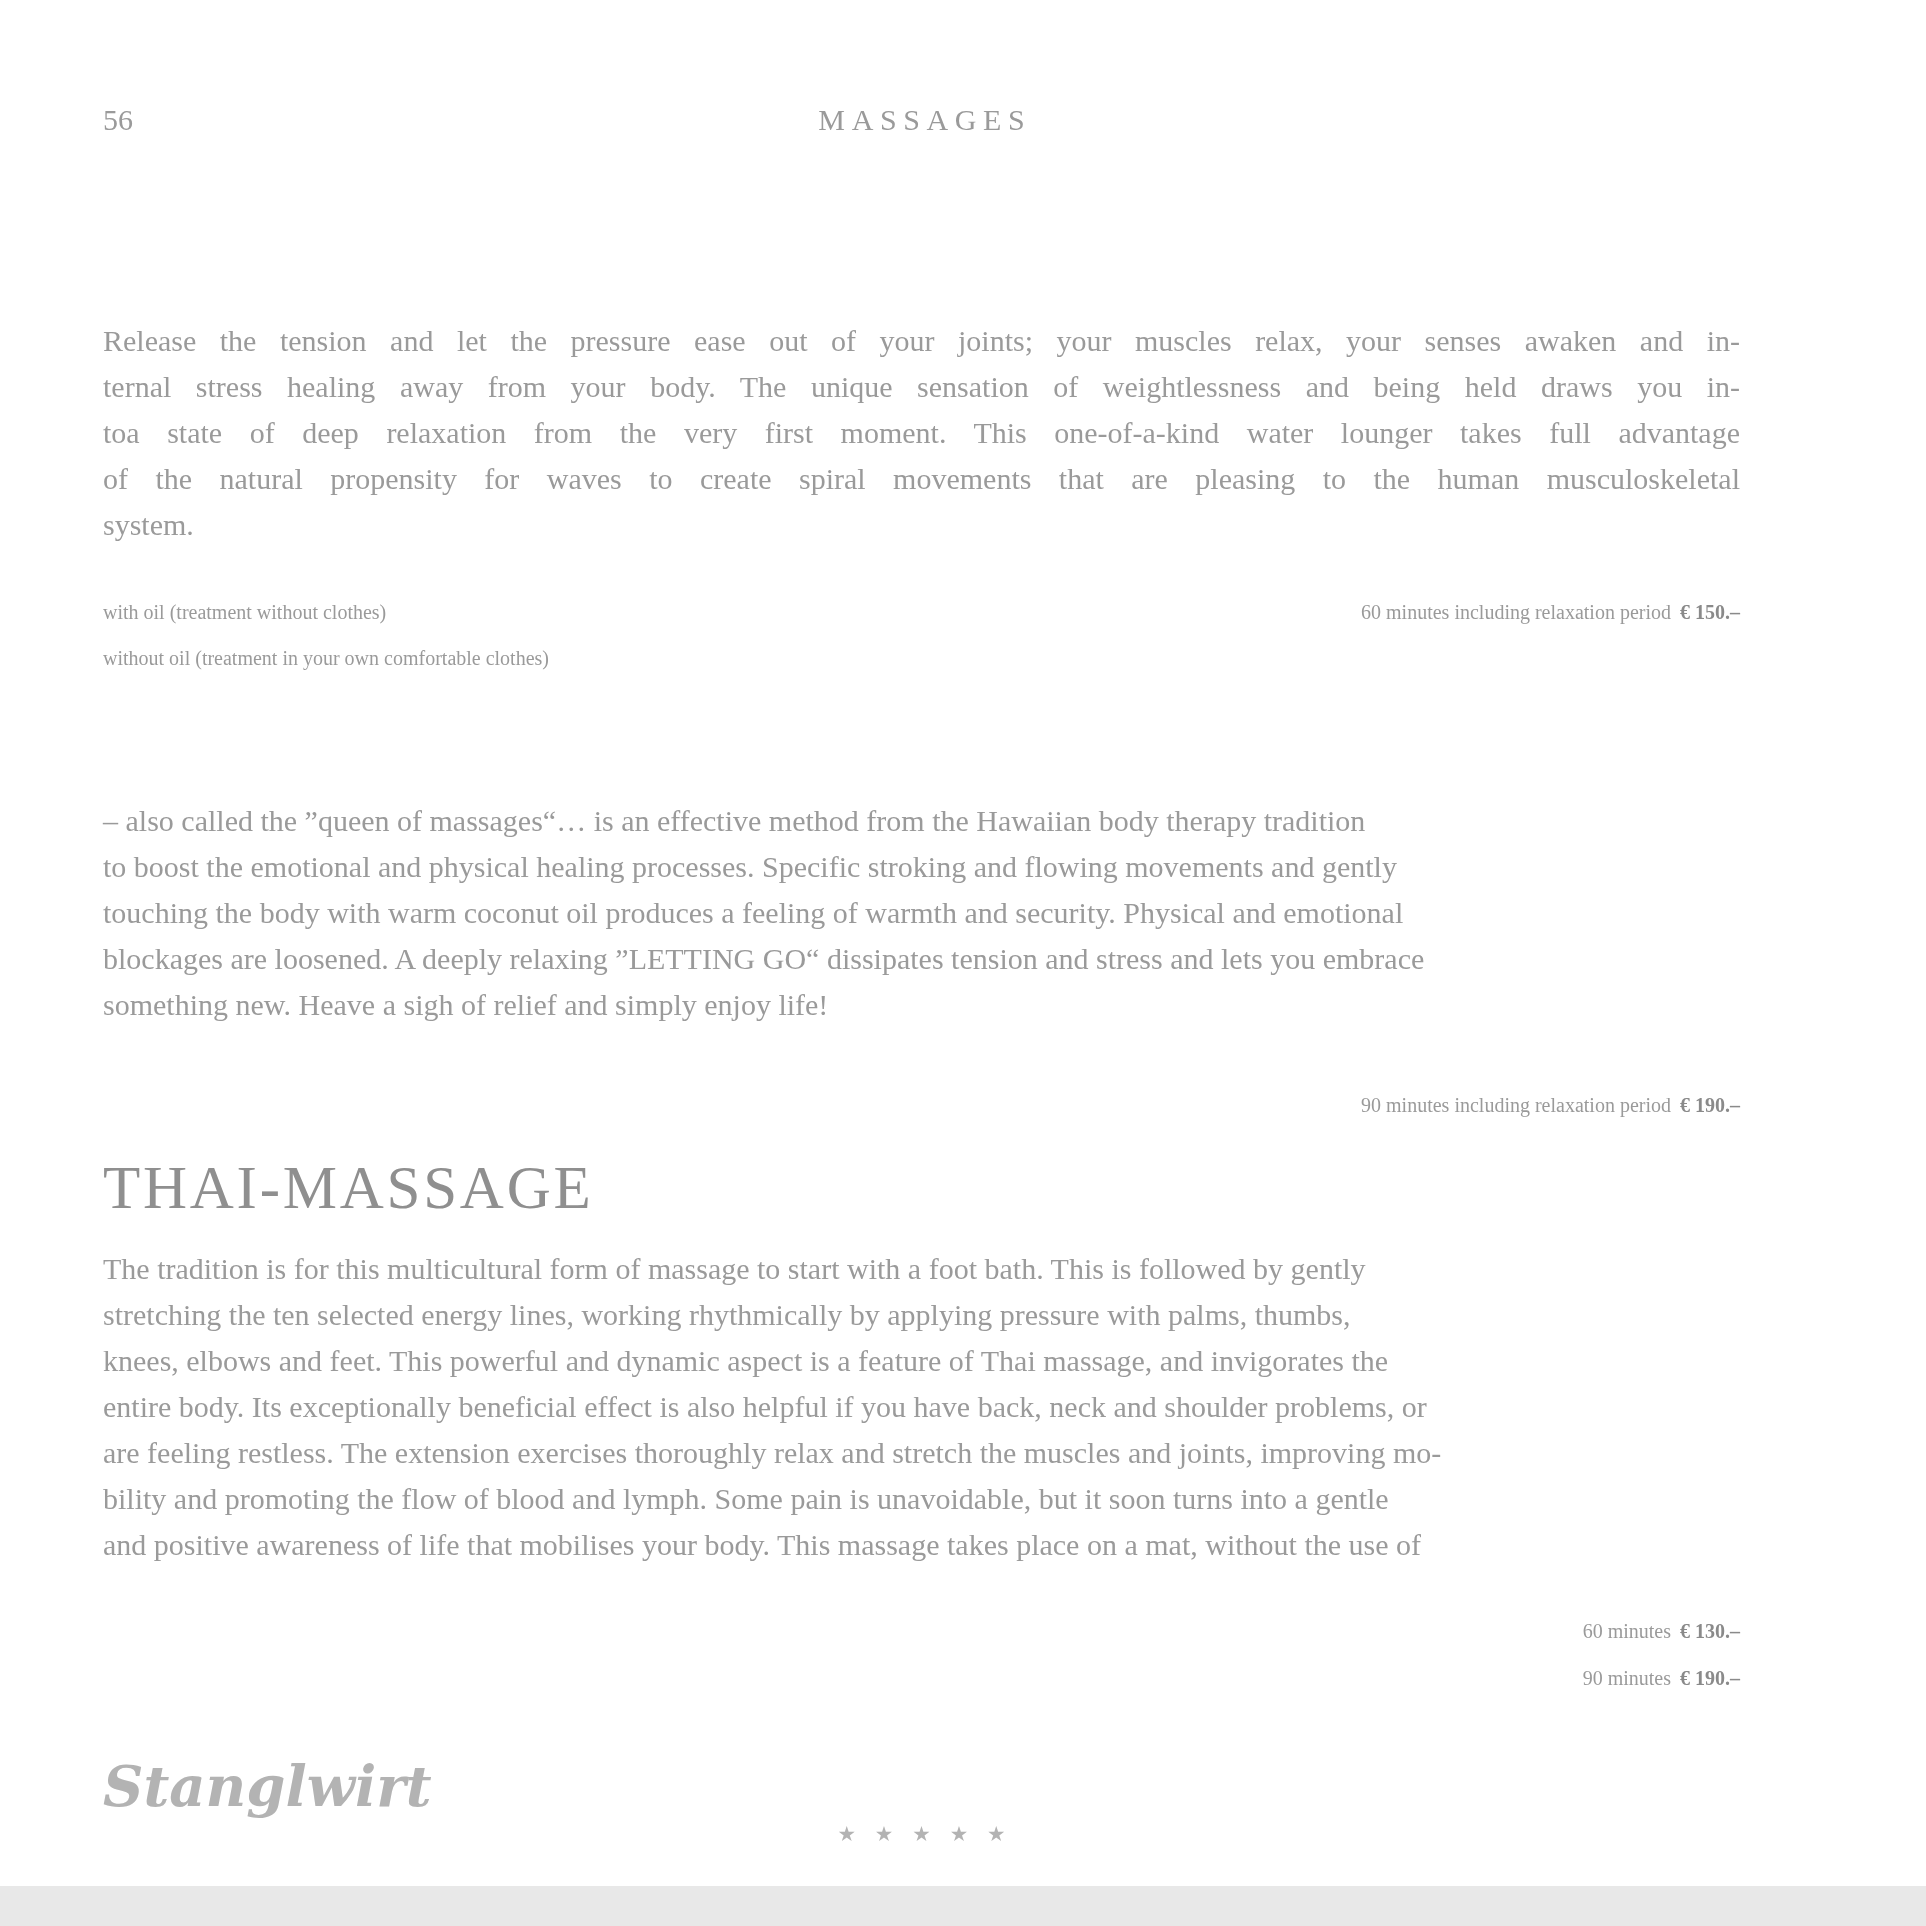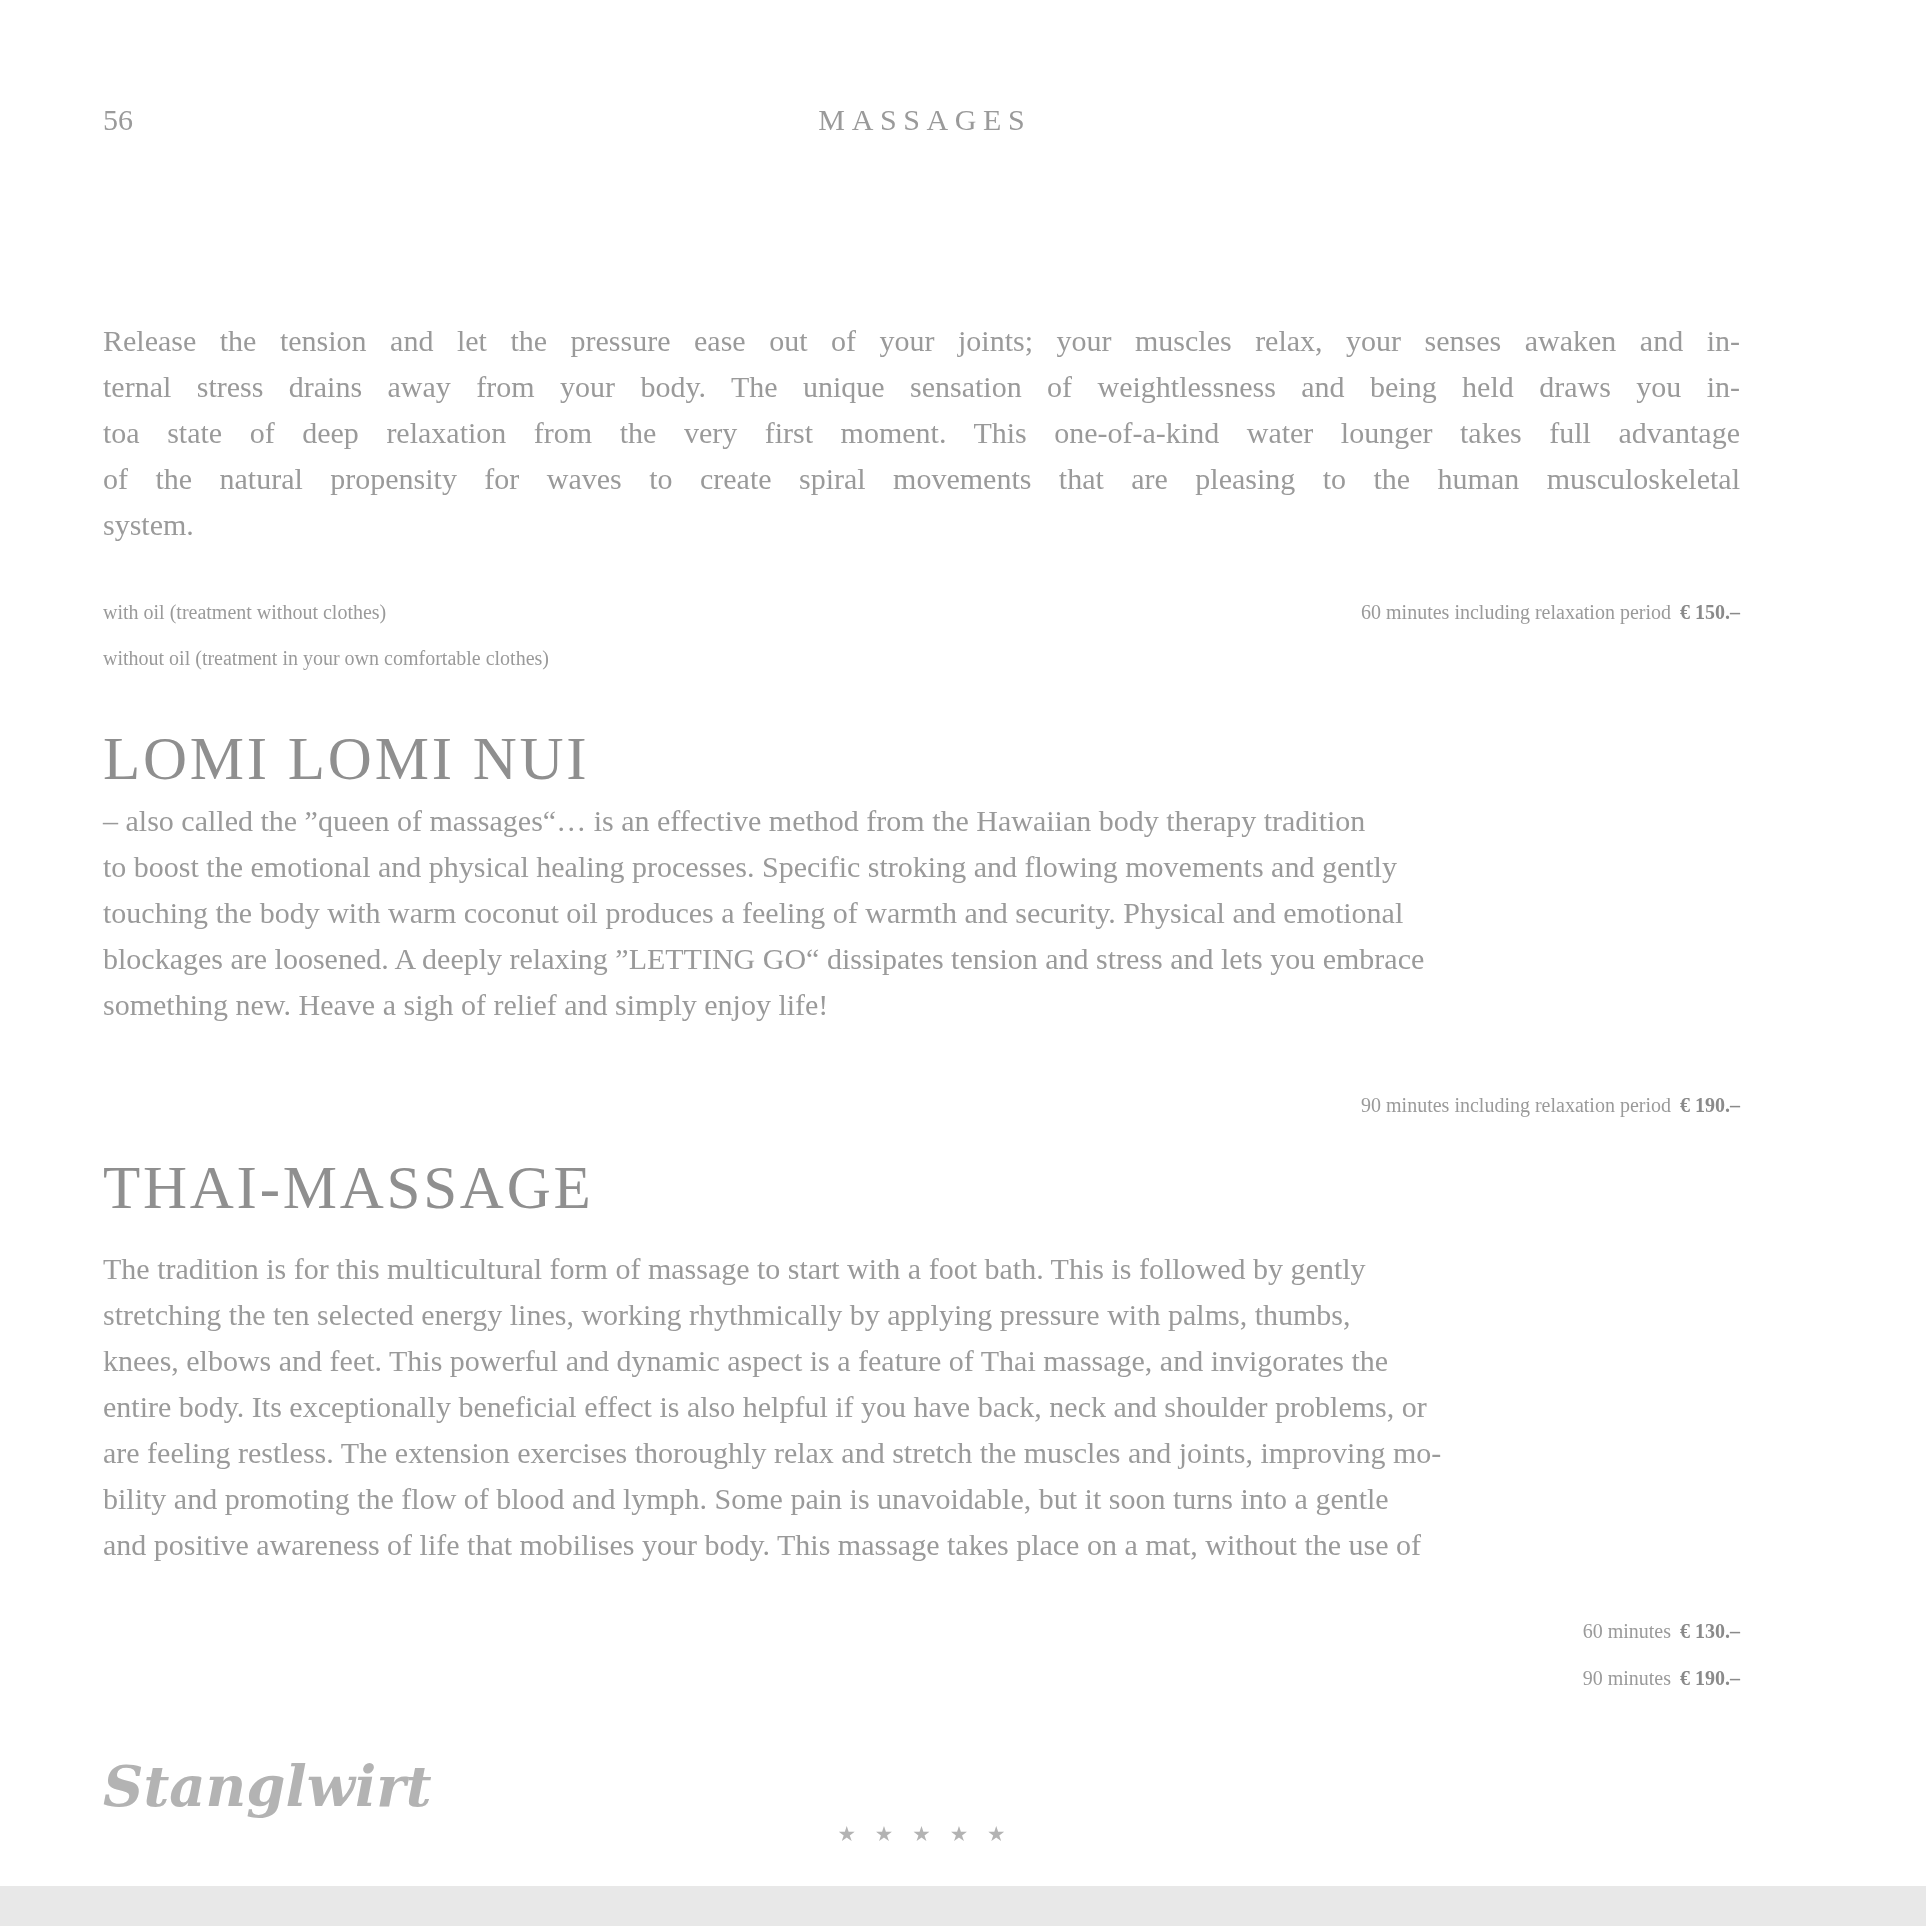--- a/index.html
+++ b/index.html
@@ -92,37 +92,36 @@
 <body>
 
 <div class="page">
 
   <div class="pageno">56</div>
   <div class="runhead">MASSAGES</div>
 
 
   <div class="para" style="top:318px">
     <div class="pline just">Release the tension and let the pressure ease out of your joints; your muscles relax, your senses awaken and in-</div>
-    <div class="pline just">ternal stress drains away from your body. The unique sensation of weightlessness and being held draws you in-</div>
+    <div class="pline just">ternal stress healing away from your body. The unique sensation of weightlessness and being held draws you in-</div>
     <div class="pline just">toa state of deep relaxation from the very first moment. This one-of-a-kind water lounger takes full advantage</div>
     <div class="pline just">of the natural propensity for waves to create spiral movements that are pleasing to the human musculoskeletal</div>
     <div class="pline">system.</div>
   </div>
 
   <div class="prices" style="top:589px">
     <div class="price-row">
       <span class="plabel">with oil (treatment without clothes)</span>
       <span class="pright"><span>60 minutes including relaxation period</span><span class="pval">€ 150.–</span></span>
     </div>
     <div class="price-row">
       <span class="plabel">without oil (treatment in your own comfortable clothes)</span>
     </div>
   </div>
 
-  <div class="h" style="top:728px">LOMI LOMI NUI</div>
 
   <div class="para" style="top:798px">
     <div class="pline">– also called the ”queen of massages“… is an effective method from the Hawaiian body therapy tradition</div>
     <div class="pline">to boost the emotional and physical healing processes. Specific stroking and flowing movements and gently</div>
     <div class="pline">touching the body with warm coconut oil produces a feeling of warmth and security. Physical and emotional</div>
     <div class="pline">blockages are loosened. A deeply relaxing ”LETTING GO“ dissipates tension and stress and lets you embrace</div>
     <div class="pline">something new. Heave a sigh of relief and simply enjoy life!</div>
   </div>
 
   <div class="prices" style="top:1082px">

